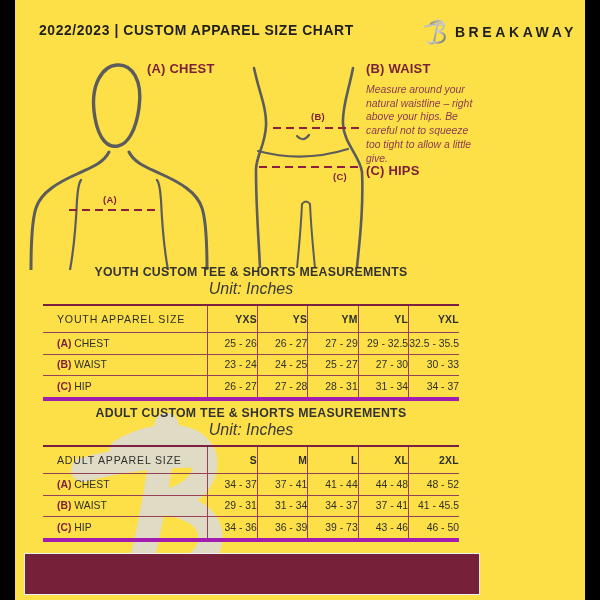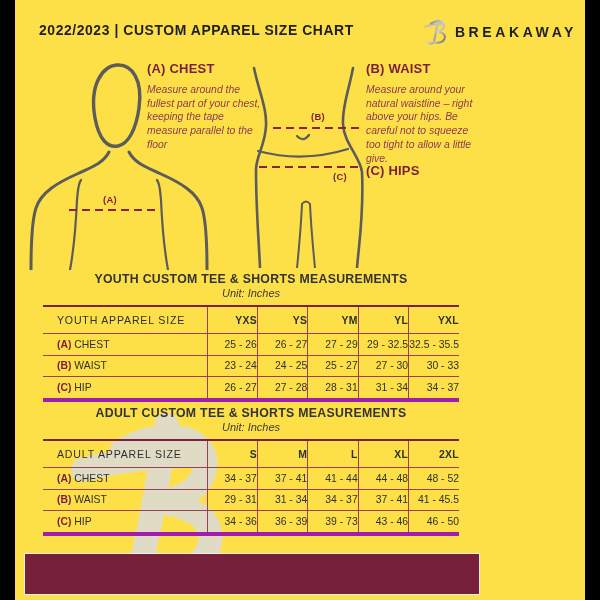--- a/index.html
+++ b/index.html
@@ -19,24 +19,24 @@
   .dash{position:absolute;height:2.4px;z-index:2;background:repeating-linear-gradient(90deg,#8e1f3d 0 8px,transparent 8px 13px);}
   .marker{position:absolute;z-index:2;font-size:9.5px;font-weight:700;color:#7b1e38;letter-spacing:.3px;}
 
   
   .guide{position:absolute;z-index:1;}
   .guide h3{margin:0 0 7px 0;font-size:13px;font-weight:700;color:#7b1e38;letter-spacing:.2px;}
   .guide p{margin:0;font-size:10.4px;line-height:1.32;font-style:italic;color:#8a3a52;white-space:pre-line;}
 
   
   .tbl-sec{position:absolute;left:28px;width:416px;z-index:1;}
-  #youth-sec{top:272px;}
+  #youth-sec{top:265px;}
   #adult-sec{top:406px;}
   .tbl-title{margin:0;text-align:center;font-size:12.3px;font-weight:700;color:#333;letter-spacing:.3px;}
-  .tbl-unit{margin:1px 0 0 0;text-align:center;font-size:11px;font-style:italic;color:#3a3a3a;}
+  .tbl-unit{margin:1px 0 0 0;text-align:center;font-size:16px;font-style:italic;color:#3a3a3a;}
   table{width:416px;border-collapse:collapse;table-layout:fixed;margin-top:6px;border-top:2px solid #7b2040;border-bottom:4px solid #a21caf;background:transparent;}
   col.c0{width:164px;}
   th,td{border-bottom:1.4px solid #97405a;padding:0;height:20.5px;font-size:10.4px;color:#2f2f2f;text-align:center;background:transparent;}
   thead th{height:26px;font-weight:700;letter-spacing:.3px;}
   th.labelcol{font-weight:400;letter-spacing:.8px;font-size:10.6px;}
   td+td,th+th{border-left:1.2px solid #97405a;text-align:right;}
   tbody tr:last-child td{border-bottom:none;}
   .labelcol{text-align:left;padding-left:14px;}
   td .prefix{color:#7b1e38;font-weight:700;}
 
@@ -101,21 +101,20 @@
   <span class="marker" style="left:88px;top:194px">(A)</span>
 
   <div class="dash" style="left:258px;top:127px;width:90px"></div>
   <span class="marker" style="left:296px;top:111px">(B)</span>
 
   <div class="dash" style="left:244px;top:166px;width:104px"></div>
   <span class="marker" style="left:318px;top:171px">(C)</span>
 
   <div class="guide" style="left:132px;top:61px;width:118px">
     <h3>(A) CHEST</h3>
-    <p>Measure around the fullest part of your chest, keeping the tape measure parallel to the floor</p>
   </div>
   <div class="guide" style="left:351px;top:61px;width:112px">
     <h3>(B) WAIST</h3>
     <p>Measure around your natural waistline – right above your hips. Be careful not to squeeze too tight to allow a little give.</p>
   </div>
   <div class="guide" style="left:351px;top:163px;width:116px">
     <h3>(C) HIPS</h3>
   </div>
 
   <div class="tbl-sec" id="youth-sec">

